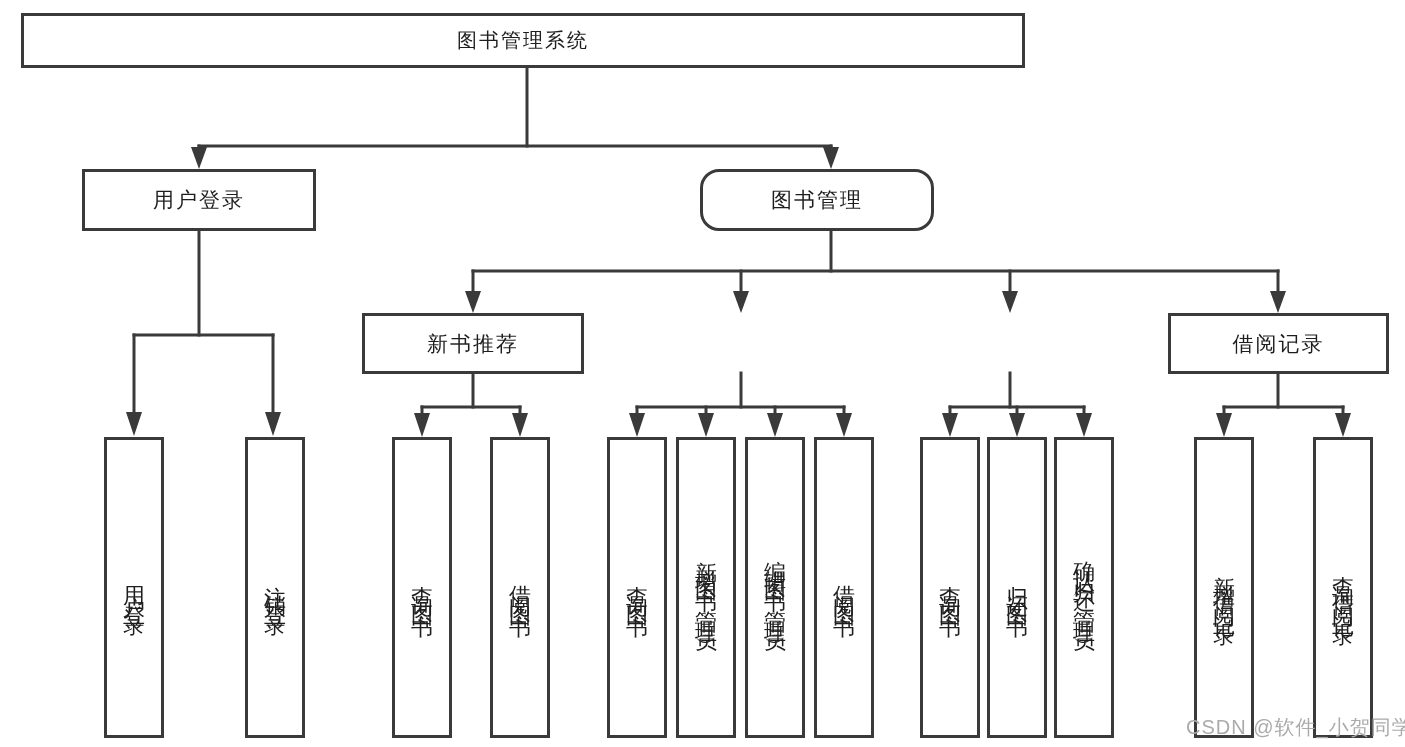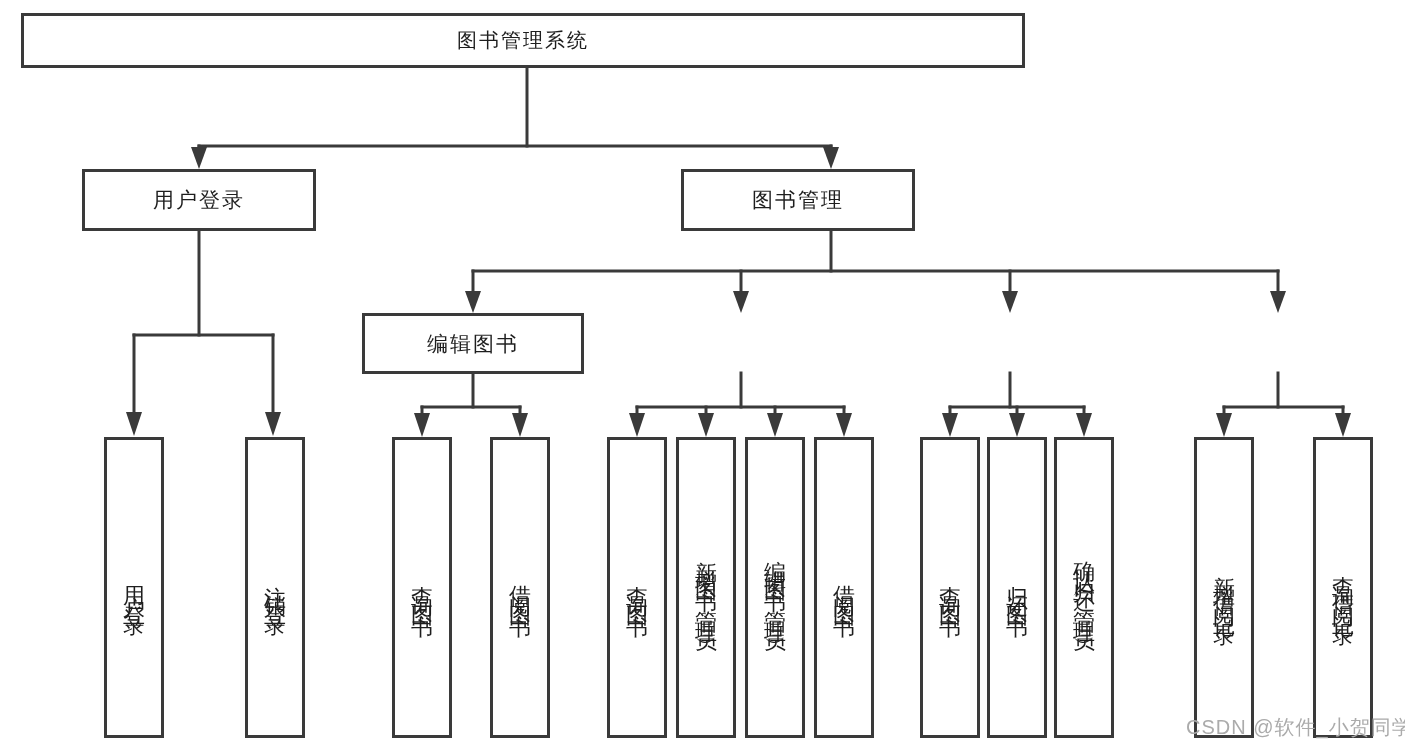--- a/index.html
+++ b/index.html
@@ -96,23 +96,24 @@
       <polygon points="1009,413 1025,413 1017,437"></polygon>
       <polygon points="1076,413 1092,413 1084,437"></polygon>
       <polygon points="1216,413 1232,413 1224,437"></polygon>
       <polygon points="1335,413 1351,413 1343,437"></polygon>
     </g>
   </svg>
 
   <div class="hbox root">图书管理系统</div>
 
   <div class="hbox l2" style="left:82px;">用户登录</div>
-  <div class="hbox l2" style="left:681px;">图书管理</div>
+  <div class="hbox l2" style="left:700px;border-radius:19px;">图书管理</div>
 
-  <div class="hbox l3" style="left:362px;width:222px;">编辑图书</div>
+  <div class="hbox l3" style="left:362px;width:222px;">新书推荐</div>
+  <div class="hbox l3" style="left:1168px;width:221px;">借阅记录</div>
 
   <div class="vbox" style="left:104px;">用户登录</div>
   <div class="vbox" style="left:245px;">注销登录</div>
   <div class="vbox" style="left:392px;">查询图书</div>
   <div class="vbox" style="left:490px;">借阅图书</div>
   <div class="vbox" style="left:607px;">查询图书</div>
   <div class="vbox" style="left:676px;">新增图书（管理员）</div>
   <div class="vbox" style="left:745px;">编辑图书（管理员）</div>
   <div class="vbox" style="left:814px;">借阅图书</div>
   <div class="vbox" style="left:920px;">查询图书</div>

